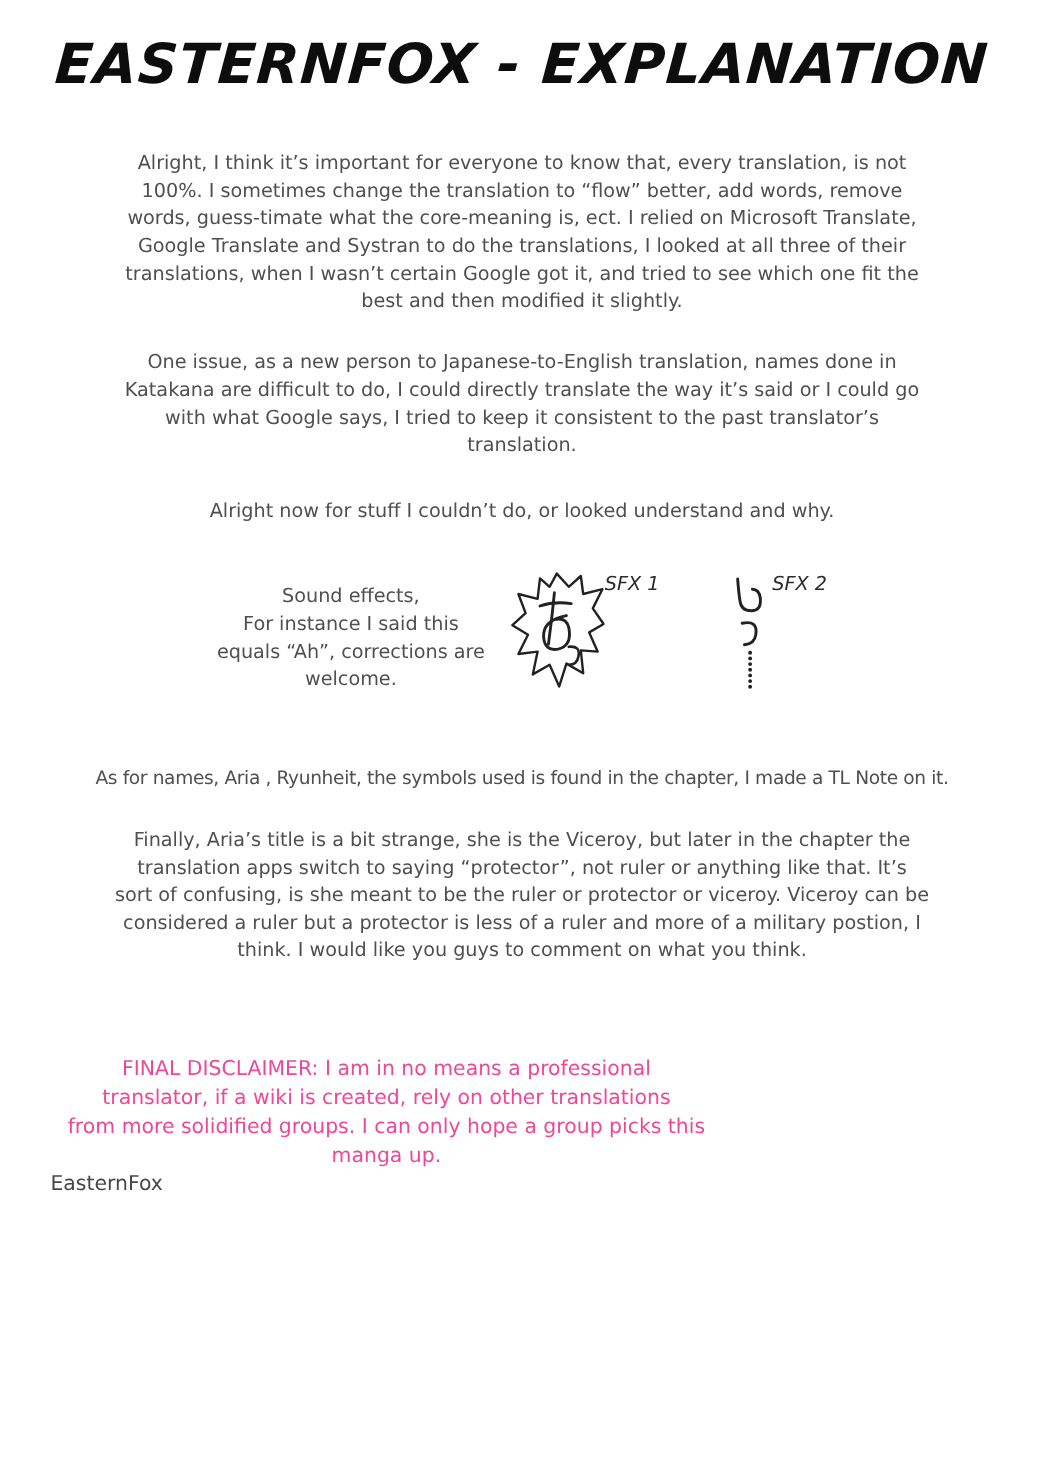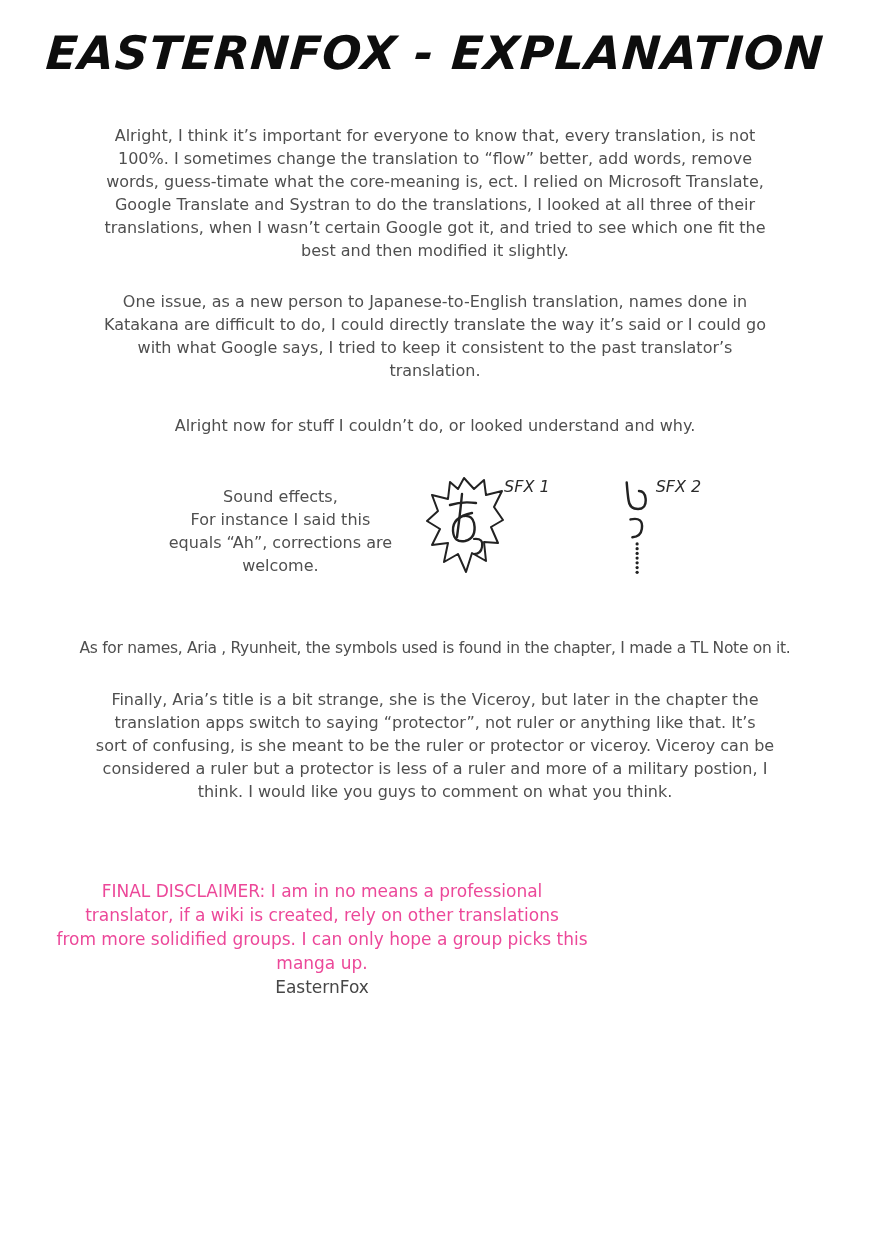--- a/index.html
+++ b/index.html
@@ -36,21 +36,21 @@
   }
   .intro    { margin-top: 44px; width: 770px; }
   .katakana { margin-top: 28px; width: 810px; }
   .transition { margin-top: 32px; width: 700px; }
 
   .sfx-row {
     margin-top: 38px;
     display: flex;
     justify-content: center;
     align-items: flex-start;
-    gap: 32px;
+    gap: 20px;
   }
   .sfx-note {
     white-space: pre-line;
     text-align: center;
     font-size: 16px;
     line-height: 23px;
     padding-top: 10px;
     max-width: 250px;
   }
   .sfx-fig {
@@ -78,21 +78,20 @@
     width: 560px;
     text-align: center;
     white-space: pre-line;
     font-size: 17px;
     line-height: 24px;
     color: #ec4899;
   }
   .signature {
     margin-left: 42px;
     width: 560px;
-    text-align: center;
     font-size: 17px;
     line-height: 24px;
     color: #474747;
   }
   svg { display: block; }
 </style>
 </head>
 <body>
 
 <div class="page">

